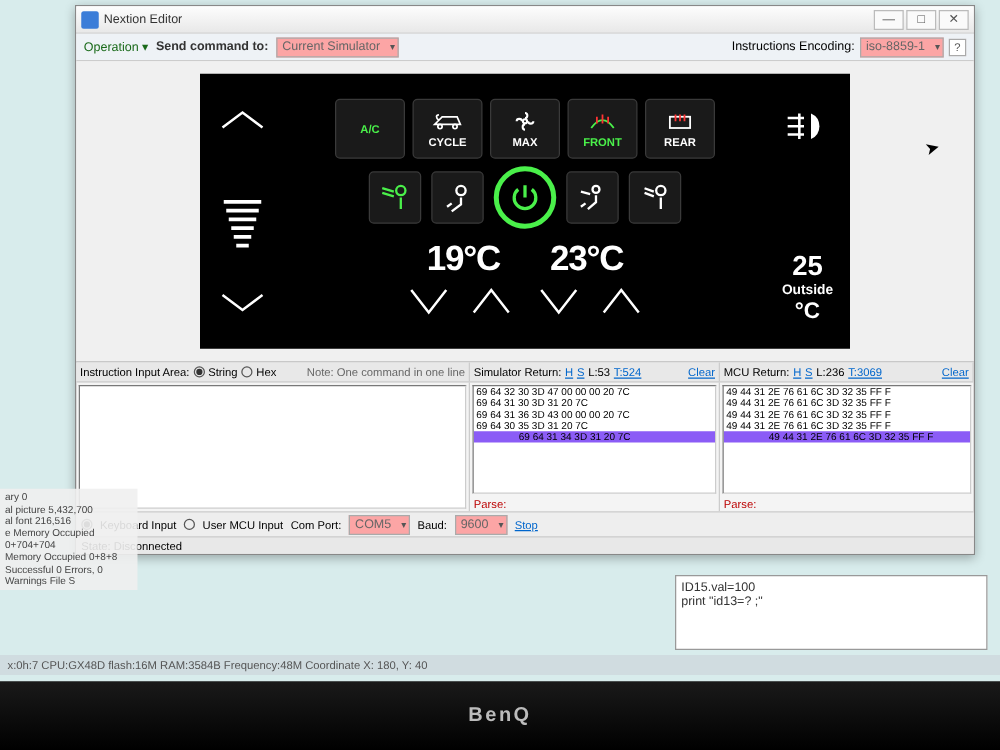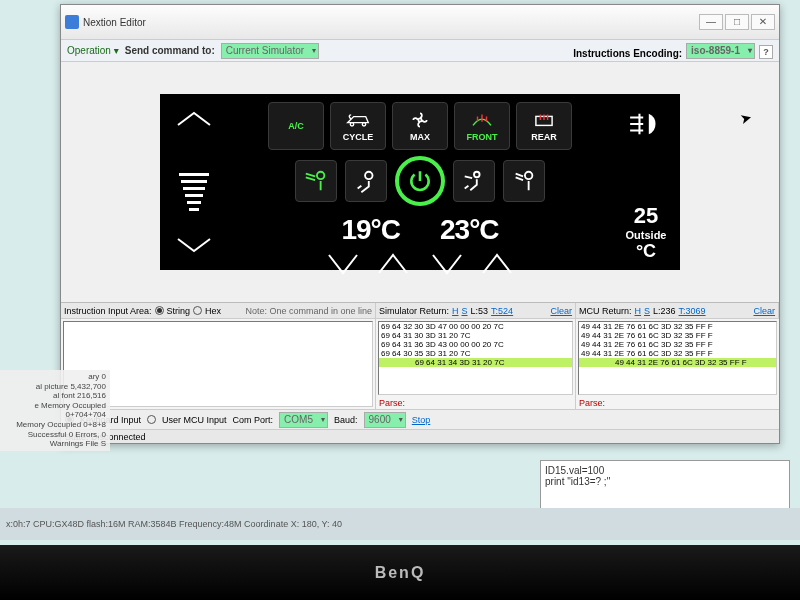--- a/index.html
+++ b/index.html
@@ -4,49 +4,49 @@
 <style>
   * { box-sizing: border-box; margin: 0; padding: 0; font-family: "Segoe UI", Tahoma, sans-serif; }
   body { background: #d8ecec; width: 800px; height: 600px; overflow: hidden; position: relative; }
 
   .window {
     position: absolute; left: 60px; top: 4px; width: 720px; height: 440px;
     background: #f4f4f4; border: 1px solid #888; box-shadow: 0 2px 8px rgba(0,0,0,.3);
     display: flex; flex-direction: column;
   }
   .titlebar {
-    height: 35px; background: linear-gradient(#fdfdfd,#e8e8e8);
+    height: 22px; background: linear-gradient(#fdfdfd,#e8e8e8);
     border-bottom: 1px solid #ccc; display: flex; align-items: center;
     padding: 0 4px; font-size: 10px;
   }
   .titlebar .icon { width:14px; height:14px; background:#3b7dd8; border-radius:2px; margin-right:4px; }
   .titlebar .title { flex:0 0 auto; color:#333; }
   .titlebar .spacer { flex:1; }
   .winbtn { width:24px; height:16px; border:1px solid #bbb; background:#fafafa;
     margin-left:2px; font-size:10px; text-align:center; line-height:14px; color:#555; }
 
   .toolbar {
     height: 22px; background:#eef2f6; border-bottom:1px solid #ccc;
     display:flex; align-items:center; padding:0 6px; gap:6px; font-size:10px;
   }
   .toolbar .op { color:#1a6a1a; }
   .toolbar .lbl { font-weight:bold; color:#333; }
-  .combo { border:1px solid #aaa; background:#86efac; height:16px; font-size:10px;
+  .combo { border:1px solid #aaa; background:#fca5a5; height:16px; font-size:10px;
     padding:0 14px 0 4px; position:relative; display:inline-flex; align-items:center; color:#666; }
   .combo::after { content:"▾"; position:absolute; right:2px; font-size:8px; color:#555; }
-  .toolbar .right { margin-left:auto; display:flex; align-items:flex-end; gap:4px;font-weight:bold; }
+  .toolbar .right { margin-left:auto; display:flex; align-items:center; gap:4px; }
   .sq { width:14px; height:14px; border:1px solid #aaa; background:#fff; font-size:9px; text-align:center; line-height:12px; color:#555; }
 
   .canvas-area {
     flex:0 0 240px; display:flex; align-items:center; justify-content:center;
     background:#f0f0f0;
   }
   .hmi {
-    width: 520px; height: 176px; background:#000; display:flex;
-    padding: 8px 10px; gap:8px;
+    width: 520px; height: 220px; background:#000; display:flex;
+    padding: 20px 10px; gap:8px;
   }
   .col-left, .col-right { width:48px; display:flex; flex-direction:column; justify-content:space-between; align-items:center; }
   .col-mid { flex:1; display:flex; flex-direction:column; gap:6px; align-items:center; }
 
   .row-buttons { display:flex; gap:6px; }
   .hmi-btn {
     width:56px; height:48px; background:#1a1a1a; border:1px solid #3a3a3a; border-radius:4px;
     display:flex; flex-direction:column; align-items:center; justify-content:center;
     color:#fff; font-size:9px; font-weight:bold; gap:2px;
   }
@@ -92,42 +92,42 @@
   .link { color:#06c; text-decoration:underline; cursor:pointer; }
   .panel-body { flex:1; display:flex; }
   .pb-left { width:315px; border-right:1px solid #ccc; display:flex; flex-direction:column; }
   .textarea { flex:1; background:#fff; border:1px inset #ccc; margin:2px; }
   .radio-row { display:flex; gap:6px; padding:2px 4px; align-items:center; }
   .radio { width:9px; height:9px; border:1px solid #555; border-radius:50%; position:relative; }
   .radio.on::after { content:""; position:absolute; inset:1px; background:#333; border-radius:50%; }
   .pb-mid { width:200px; border-right:1px solid #ccc; display:flex; flex-direction:column; }
   .hex-list { flex:1; background:#fff; border:1px inset #ccc; margin:2px; overflow:hidden; font-family:Consolas,monospace; font-size:8px; }
   .hex-list .row { padding:0 2px; white-space:nowrap; }
-  .hex-list .row.sel { background:#bef264;padding-left:36px; }
+  .hex-list .row.sel { background:#8b5cf6;padding-left:36px; }
   .parse { padding:1px 3px; color:#b00; }
   .pb-right { flex:1; display:flex; flex-direction:column; }
 
   .controls-row { height:20px; background:#eee; border-top:1px solid #ccc; display:flex; align-items:center; padding:0 4px; gap:6px; font-size:9px;}
   .controls-row .radio-row { padding:0; }
   .statusbar { height:14px; background:#e8e8e8; border-top:1px solid #ccc; font-size:9px; padding:0 4px; display:flex; align-items:center; }
 
   .info-panel {
-    position:absolute; left:0; top:370px; width:110px; font-size:8px; color:#444;
-    background:rgba(240,240,240,.9); padding:2px 4px; line-height:1.2;text-align:right;
+    position:absolute; left:0; top:391px; width:110px; font-size:8px; color:#444;
+    background:rgba(240,240,240,.9); padding:2px 4px; line-height:1.2;
   }
 
   .script-window {
     position:absolute; right:10px; bottom:80px; width:250px; height:60px;
     background:#fff; border:1px solid #999; font-family:Consolas,monospace; font-size:10px;
     padding:4px; color:#333;
   }
 
   .footer-status {
     position:absolute; left:0; bottom:60px; height:16px; width:100%; background:#d0dce0;
-    font-size:9px; color:#555; display:flex; align-items:center; padding:16px 6px;
+    font-size:9px; color:#555; display:flex; align-items:center; padding:0 6px;
   }
 
   .monitor-bezel { position:absolute; left:0; bottom:0; width:100%; height:55px;
     background:linear-gradient(#1a1a1a,#000); display:flex; align-items:center; justify-content:center;
     color:#bbb; font-size:16px; letter-spacing:2px; font-weight:bold; }
 
   .cursor { position:absolute; right:48px; top:110px; font-size:14px; color:#000; transform:rotate(-15deg); }
 </style>
 </head>
 <body>

